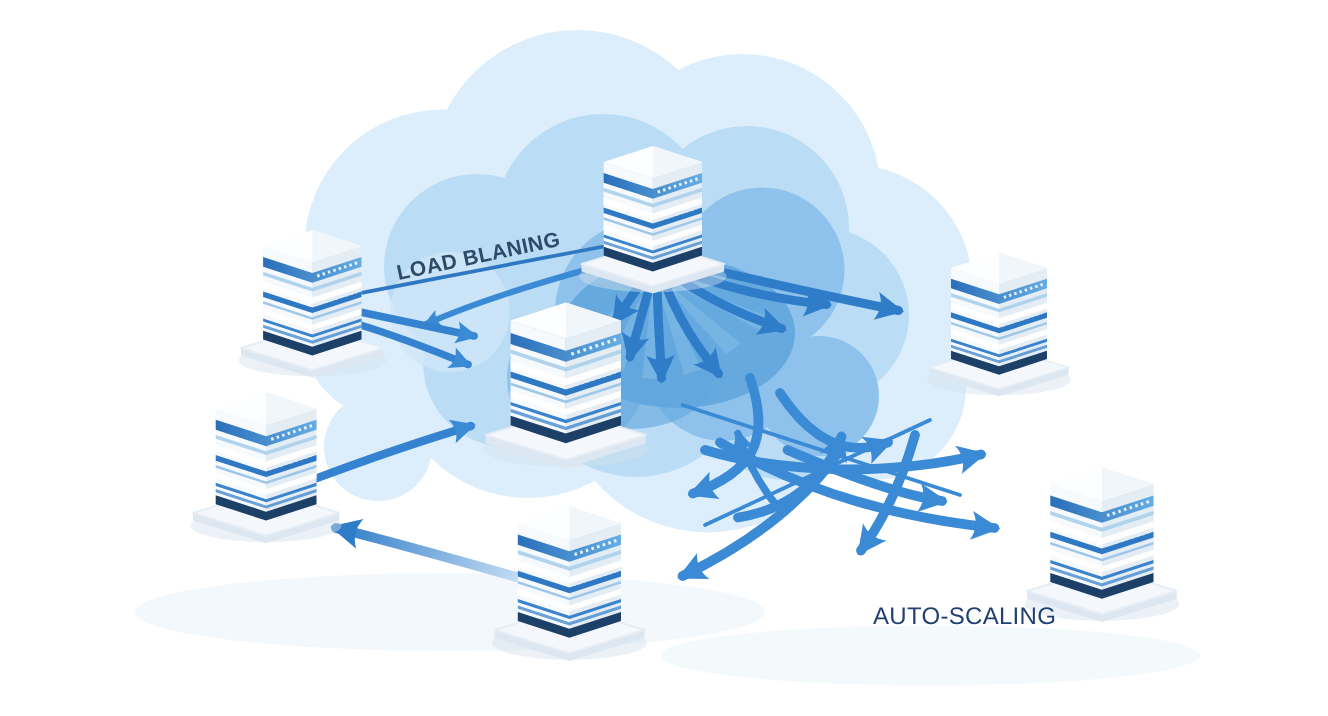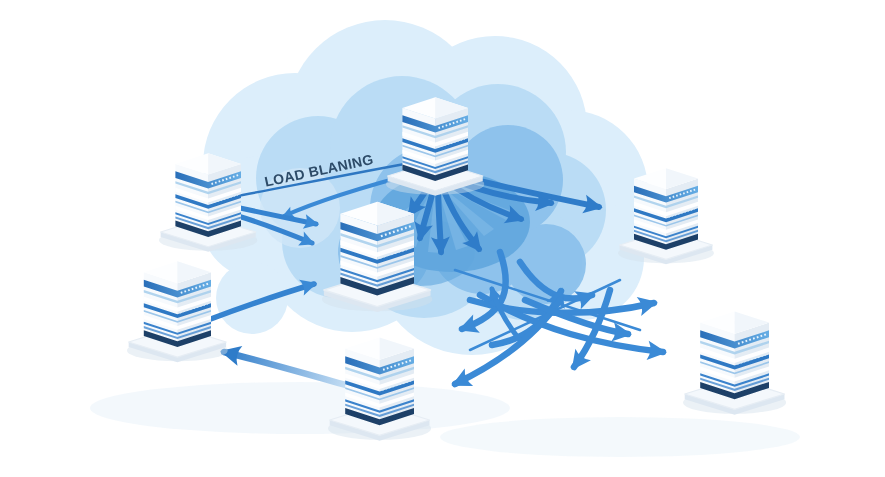--- a/index.html
+++ b/index.html
@@ -159,13 +159,14 @@
     </g>
     <g transform="translate(618,165) scale(0.8)">
       <use href="#srv" width="120" height="132"></use>
     </g>
     <g transform="translate(683,308) scale(0.86)">
       <use href="#srv" width="120" height="132"></use>
     </g>
   </svg>
 
   <div class="label label-lb">LOAD BLANING</div>
+  <div class="label label-as">AUTO-SCALING</div>
 </div>
 
 </body></html>

